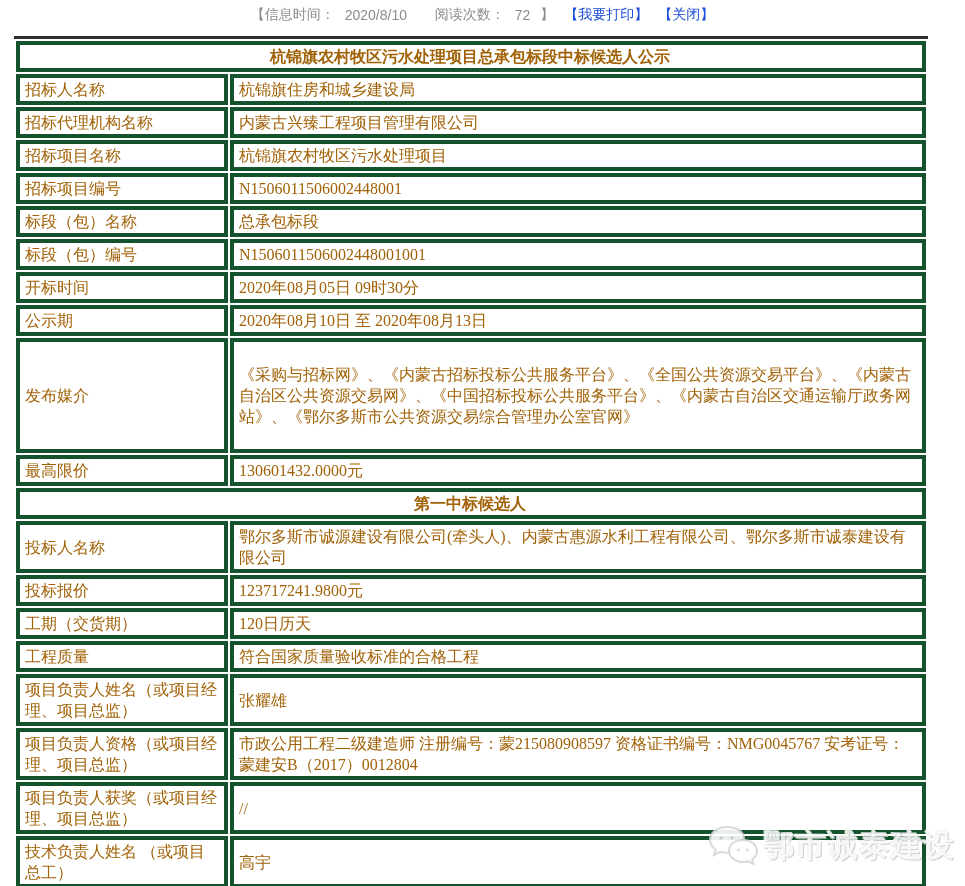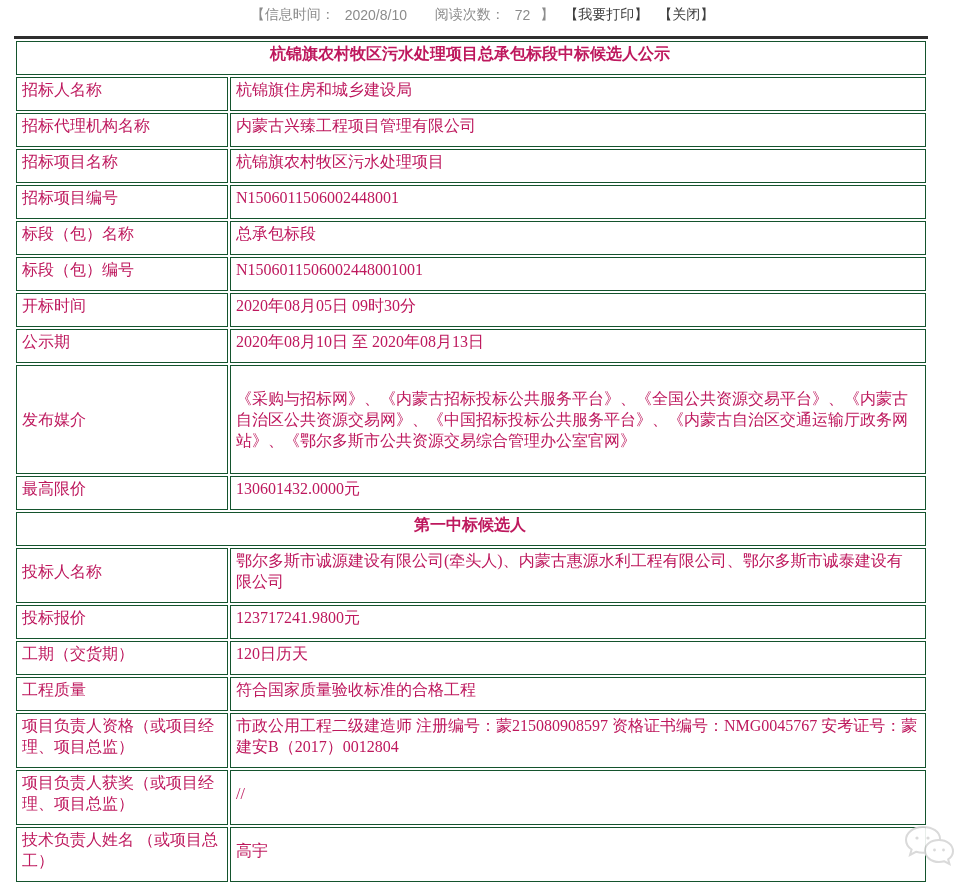--- a/index.html
+++ b/index.html
@@ -16,38 +16,38 @@
     height: 30px;
     display: flex;
     align-items: center;
     justify-content: center;
     gap: 10px;
     font-family: "Liberation Sans", "DejaVu Sans", sans-serif;
     font-size: 14px;
     color: #8c8c8c;
     background: #ffffff;
   }
-  .topbar .link { cursor: pointer; color: #404040; text-decoration: none; }
+  .topbar .link { cursor: pointer; color: #1d4ed8; text-decoration: none; }
   .topbar span { white-space: pre; }
 
   
   .tablewrap { margin: 6px 0 0 14px; }
   table.doc {
     width: 914px;
     border-collapse: separate;
     border-spacing: 2px;
     border-top: 3px solid #2e2e2e;
     table-layout: fixed;
   }
   table.doc td {
-    border: 1px solid #14532d;
-    color: #be185d;
+    border: 4px solid #14532d;
+    color: #a16207;
     font-size: 16px;
     line-height: 21px;
-    padding: 1px 7px 10px 5px;
+    padding: 1px 7px 1px 5px;
     vertical-align: middle;
     word-break: break-all;
   }
   td.lbl { width: 212px; }
   td.val { padding-left: 9px; }
   td.title-cell {
     text-align: center;
     font-weight: bold;
     font-size: 17.5px;
     padding: 2px 4px;
@@ -162,20 +162,24 @@
       <td class="lbl">投标报价</td>
       <td class="val">123717241.9800元</td>
     </tr>
     <tr>
       <td class="lbl">工期（交货期）</td>
       <td class="val">120日历天</td>
     </tr>
     <tr>
       <td class="lbl">工程质量</td>
       <td class="val">符合国家质量验收标准的合格工程</td>
+    </tr>
+    <tr>
+      <td class="lbl">项目负责人姓名（或项目经理、项目总监）</td>
+      <td class="val">张耀雄</td>
     </tr>
     <tr>
       <td class="lbl">项目负责人资格（或项目经理、项目总监）</td>
       <td class="val">市政公用工程二级建造师 注册编号：蒙215080908597 资格证书编号：NMG0045767 安考证号：蒙建安B（2017）0012804</td>
     </tr>
     <tr>
       <td class="lbl">项目负责人获奖（或项目经理、项目总监）</td>
       <td class="val">//</td>
     </tr>
     <tr>
@@ -192,13 +196,14 @@
       <g fill="none" stroke="#d6d6d6" stroke-width="2">
         <path d="M20 3 C10 3 3 9 3 16 c0 4 2.2 7.2 5.6 9.5 L7 31 l6-3.2 c2.2 0.6 4.5 0.9 7 0.9 9.5 0 17-6.2 17-13.7 S29.5 3 20 3 Z" fill="#ffffff"></path>
         <circle cx="14" cy="14" r="1.6" fill="#d6d6d6" stroke="none"></circle>
         <circle cx="25" cy="14" r="1.6" fill="#d6d6d6" stroke="none"></circle>
         <path d="M36 16 c8 0 14 5 14 11.2 0 3.4-1.9 6.2-4.8 8.2 L46.5 40 l-5.2-2.7 c-1.7 0.5-3.5 0.7-5.3 0.7 -8 0-14-5.2-14-11.4 S28 16 36 16 Z" fill="#ffffff"></path>
         <circle cx="31.5" cy="26" r="1.4" fill="#d6d6d6" stroke="none"></circle>
         <circle cx="40.5" cy="26" r="1.4" fill="#d6d6d6" stroke="none"></circle>
       </g>
     </svg>
   </span>
+  <span class="wm-text">鄂市诚泰建设</span>
 </div>
 
 </body></html>

